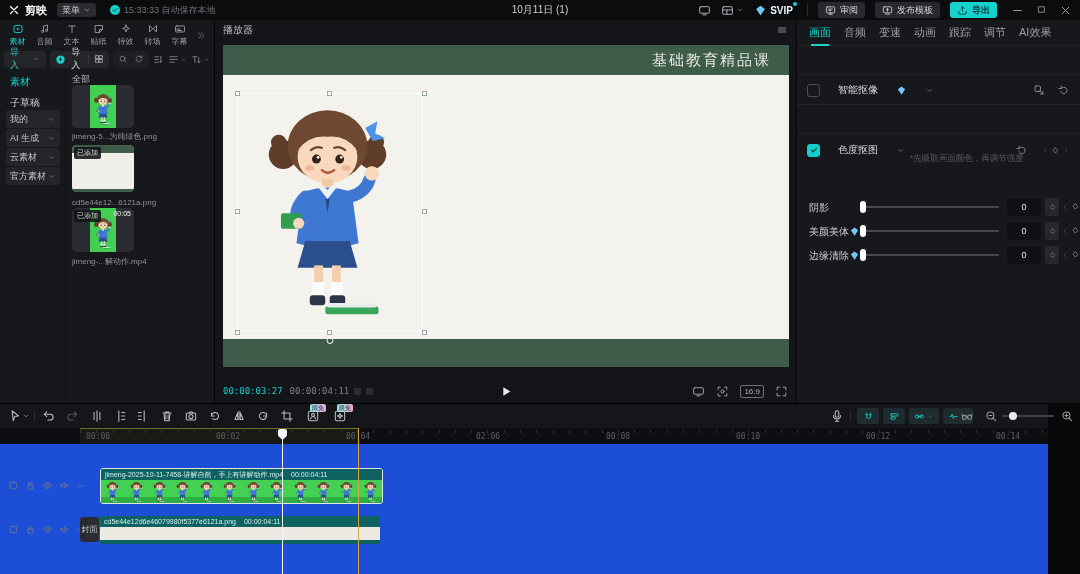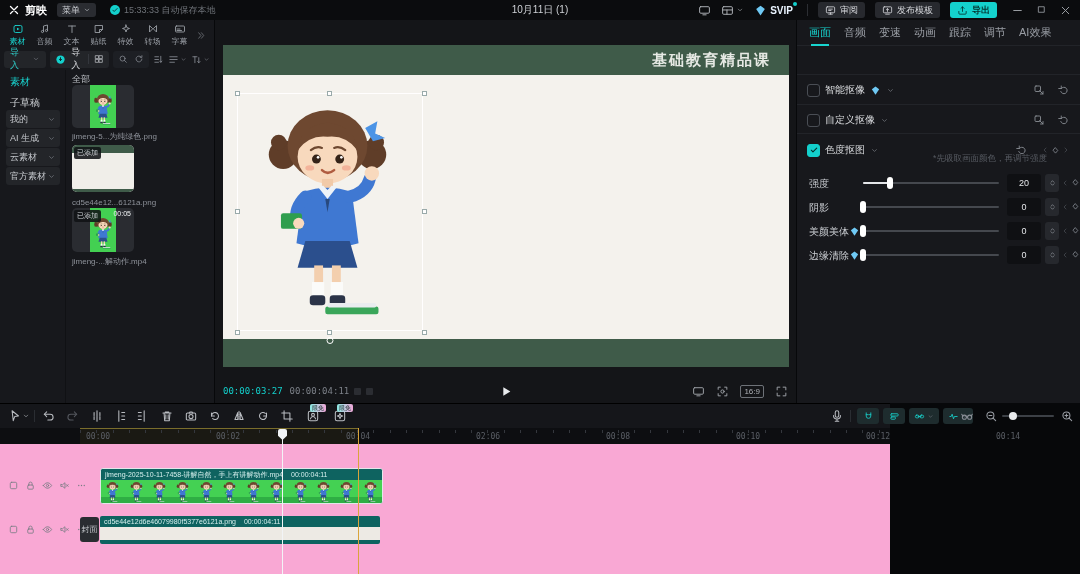--- a/index.html
+++ b/index.html
@@ -48,21 +48,21 @@
 .addbadge{position:absolute;left:2px;top:2px;background:rgba(16,18,20,.88);color:#cfd3d7;font-size:7px;padding:1px 3px;border-radius:2px;z-index:2}
 .durbadge{position:absolute;right:3px;top:2px;color:#f2f4f6;font-size:7px;z-index:2}
 .slidecard{background:#f0eee9}
 .slidecard .band{position:absolute;left:0;top:0;right:0;height:8px;background:#3f5b49}
 .slidecard .bandb{position:absolute;left:0;bottom:0;right:0;height:3px;background:#3f5b49}
 
 #player{position:absolute;left:215px;top:20px;width:581px;height:383px;background:#141518}
 #phead{position:absolute;left:0;top:0;width:100%;height:20px;display:flex;align-items:center;justify-content:space-between;padding:0 8px;color:#b9bcc1;font-size:10px}
 #canvas{position:absolute;left:8px;top:25px;width:566px;height:322px;background:#3f5b49;overflow:hidden}
 #cv-white{position:absolute;left:0;top:30px;width:100%;height:264px;background:#f4f2ed}
-#slide-title{position:absolute;right:18px;top:6px;color:#e6e9e4;font-size:15px;font-weight:bold;letter-spacing:2px}
+#slide-title{position:absolute;right:18px;top:6px;color:#e6e9e4;font-size:15px;font-weight:normal;letter-spacing:2px}
 #girl-main{position:absolute;left:38px;top:54px;width:133px;height:222px}
 #selbox{position:absolute;left:14px;top:48px;width:186px;height:238px;border:1px solid rgba(255,255,255,.92)}
 .h{position:absolute;width:5px;height:5px;background:#fff;border:1px solid #9aa;margin:-3px}
 #rotator{position:absolute;left:50%;bottom:-14px;width:7px;height:7px;border:1.5px solid #fff;border-radius:50%;transform:translateX(-50%)}
 #pcontrols{position:absolute;left:0;bottom:0;width:100%;height:24px;display:flex;align-items:center;padding:0 8px}
 .tc{font-family:"DejaVu Sans Mono",monospace;font-size:9px}
 .tc-cur{color:#13d0cc}
 .tc-tot{color:#7c8088;margin-left:7px}
 .stepsq{width:7px;height:7px;background:#2b2d32;border-radius:1px;margin-left:5px}
 #playbtn{position:absolute;left:50%;transform:translateX(-50%);color:#e8eaec;width:13px;height:13px}
@@ -71,50 +71,50 @@
 
 #inspector{position:absolute;left:797px;top:20px;width:283px;height:383px;background:#17181c}
 #itabs{position:absolute;left:0;top:0;width:100%;height:26px;display:flex;align-items:center;gap:13px;padding:0 12px;border-bottom:1px solid #222429;font-size:11px;color:#9a9ea5}
 .itab{position:relative;height:26px;line-height:24px}
 .itab.active{color:#18d4cf}
 .itab.active::after{content:"";position:absolute;left:2px;right:2px;bottom:0;height:2px;background:#18d4cf}
 #isubtabs{position:absolute;left:12px;right:12px;top:30px;height:20px;display:flex;gap:2px}
 .isub{flex:1;display:flex;align-items:center;justify-content:center;font-size:10px;color:#8b8f97;border-radius:4px}
 .isub.active{background:#33363c;color:#eceef0}
 .hline{position:absolute;left:0;right:0;height:1px;background:#222429}
-.irow{position:absolute;left:0;width:100%;height:24px;display:flex;align-items:center;padding:0 10px;gap:5px}
+.irow{position:absolute;left:0;width:100%;height:24px;display:flex;align-items:center;padding:0 10px;gap:18px}
 .cbx{width:13px;height:13px;border:1px solid #4a4e55;border-radius:3px;background:transparent}
 .cbx.on{background:#13d0cc;border-color:#13d0cc;color:#04302d;display:flex;align-items:center;justify-content:center}
 .cbx.on [data-icon]{width:10px;height:10px}
 .rlabel{color:#d8dadd;font-size:10px}
 .vipdm{width:11px;height:11px;color:#6fc9f4}
 .vipdm svg path{fill:currentColor;stroke:none}
 .carr{width:9px;height:9px;color:#7c8088}
 .rright{margin-left:auto;display:flex;align-items:center;gap:13px;color:#8a8e95}
 .rright [data-icon]{width:12px;height:12px}
 .kfgrp{display:flex;align-items:center;gap:2px;color:#9aa0a8}
 .kfgrp .kc{width:8px;height:8px;color:#565a61}
 .kfgrp .kd{width:9px;height:9px}
 #pickrow{position:absolute;left:0;top:129px;width:100%;height:22px;display:flex;align-items:center;gap:6px;padding:0 10px}
 .pickbtn{width:18px;height:18px;background:#2b2d32;border-radius:3px;display:flex;align-items:center;justify-content:center;color:#c9ccd1}
 .pickbtn [data-icon]{width:11px;height:11px}
 .swatch{width:18px;height:18px;border-radius:3px}
-#hint{position:absolute;right:10px;top:133px;width:160px;text-align:center;color:#565a61;font-size:8.5px}
+#hint{position:absolute;right:10px;top:133px;width:160px;text-align:left;color:#565a61;font-size:8.5px}
 .srow{position:absolute;left:0;width:100%;height:20px}
 .slabel{position:absolute;left:12px;top:4px;color:#c9ccd1;font-size:10px;white-space:nowrap}
 .svip2{position:absolute;left:52px;top:5px}
 .strack{position:absolute;left:66px;top:9px;width:136px;height:2px;background:#45484e;border-radius:1px}
 .sfill{position:absolute;left:0;top:0;height:2px;background:#e4e6e9;border-radius:1px}
 .shandle{position:absolute;top:-5px;width:6px;height:12px;background:#fff;border-radius:3px;margin-left:-3px}
 .svalue{position:absolute;left:210px;top:1px;width:34px;height:18px;background:#0f1013;border-radius:3px;color:#e4e6e9;font-size:9px;text-align:center;line-height:18px}
 .sstep{position:absolute;left:248px;top:1px;width:14px;height:18px;background:#26282d;border-radius:3px;display:flex;align-items:center;justify-content:center;color:#9a9ea5}
 .sstep [data-icon]{width:9px;height:14px}
 .skf{position:absolute;left:264px;top:5px}
 
-#timeline{position:absolute;left:0;top:403px;width:890px;height:171px;background:#f9a8d4;border-top:1px solid #000}
+#timeline{position:absolute;left:0;top:403px;width:1048px;height:171px;background:#1d4ed8;border-top:1px solid #000}
 #ttoolbar{position:absolute;left:0;top:0;width:100%;height:24px;background:#15161a;display:flex;align-items:center}
 .tbtn{position:absolute;top:5px;width:14px;height:14px;color:#b9bcc1}
 .tbtn.dim{color:#54575e}
 .tbtn [data-icon]{width:14px;height:14px}
 .tsep{position:absolute;top:6px;width:1px;height:12px;background:#2a2d32}
 .freebadge{position:absolute;top:-5px;left:4px;background:linear-gradient(90deg,#8be9e2,#f0a6d8);color:#1c2b2b;font-size:6px;line-height:8px;padding:0 2px;border-radius:2px;white-space:nowrap}
 .tgl{position:absolute;top:4px;height:16px;background:#1e2c2e;border-radius:3px;color:#18d4cf;display:flex;align-items:center;justify-content:center;gap:2px;padding:0 4px}
 .tgl [data-icon]{width:11px;height:11px}
 .tgl .carr{color:#7c8088}
 #zoomslider{position:absolute;left:1002px;top:11px;width:52px;height:2px;background:#3c4046;border-radius:1px}
@@ -486,20 +486,28 @@
           <use href="#girl"></use>
         </svg>
       </div>
     <span class="addbadge">已添加</span>
     <span class="durbadge">00:05</span>
   </div>
   <div class="mname" style="top:236px">jimeng-...解动作.mp4</div>
 </div>
 
 <div id="player">
+  <div id="phead">
+    <span>播放器</span>
+    <span data-icon="hamb" style="width:12px;height:12px;color:#8a8e96">
+        <svg viewBox="0 0 24 24">
+          <path d="M5 8h14M5 12h14M5 16h14"></path>
+        </svg>
+      </span>
+  </div>
   <div id="canvas">
     <div id="cv-white"></div>
     <div id="slide-title">基础教育精品课</div>
     <svg id="girl-main">
         <use href="#girl"></use>
       </svg>
     <div id="selbox">
       <span class="h" style="left:0;top:0"></span>
       <span class="h" style="left:50%;top:0"></span>
       <span class="h" style="right:-2px;top:0"></span>
@@ -577,43 +585,20 @@
         </span>
       <span data-icon="reset">
           <svg viewBox="0 0 24 24">
             <path d="M6.5 9a6.5 6.5 0 1 1-1 6"></path>
             <path d="M6.5 4v5h-5"></path>
           </svg>
         </span>
     </span>
   </div>
   <div class="hline" style="top:84px"></div>
-  <div class="irow" style="top:88px">
-    <span class="cbx"></span>
-    <span class="rlabel">自定义抠像</span>
-    <span class="carr" data-icon="caret">
-        <svg viewBox="0 0 24 24">
-          <path d="M7 9.5l5 5 5-5"></path>
-        </svg>
-      </span>
-    <span class="rright">
-      <span data-icon="applyall">
-          <svg viewBox="0 0 24 24">
-            <rect x="4" y="4" width="11" height="11" rx="2"></rect>
-            <path d="M13 13l7 7M20 15v5h-5"></path>
-          </svg>
-        </span>
-      <span data-icon="reset">
-          <svg viewBox="0 0 24 24">
-            <path d="M6.5 9a6.5 6.5 0 1 1-1 6"></path>
-            <path d="M6.5 4v5h-5"></path>
-          </svg>
-        </span>
-    </span>
-  </div>
   <div class="hline" style="top:113px"></div>
   <div class="irow" style="top:118px">
     <span class="cbx on">
         <span data-icon="check">
           <svg viewBox="0 0 24 24">
             <path d="M5.5 12.5l4 4 9-9" stroke-width="2.6"></path>
           </svg>
         </span>
       </span>
     <span class="rlabel">色度抠图</span>
@@ -643,47 +628,20 @@
         <span class="kc" data-icon="kfr">
             <svg viewBox="0 0 24 24">
               <path d="M9 6l6 6-6 6"></path>
             </svg>
           </span>
       </span>
     </span>
   </div>
   <div id="hint">*先吸取画面颜色，再调节强度</div>
 
-  <div class="srow" style="top:153px">
-    <span class="slabel">强度</span>
-    <div class="strack">
-        <div class="sfill" style="width:20%"></div>
-        <div class="shandle" style="left:20%"></div>
-      </div>
-    <div class="svalue">20</div>
-    <div class="sstep">
-        <span data-icon="stepv">
-          <svg viewBox="0 0 24 24">
-            <path d="M8 10l4-4 4 4M8 14l4 4 4-4"></path>
-          </svg>
-        </span>
-      </div>
-    <span class="skf kfgrp">
-        <span class="kc" data-icon="kfl">
-          <svg viewBox="0 0 24 24">
-            <path d="M15 6l-6 6 6 6"></path>
-          </svg>
-        </span>
-        <span class="kd" data-icon="kfd">
-          <svg viewBox="0 0 24 24">
-            <path d="M12 5l6 7-6 7-6-7z"></path>
-          </svg>
-        </span>
-      </span>
-  </div>
   <div class="srow" style="top:177px">
     <span class="slabel">阴影</span>
     <div class="strack">
         <div class="shandle" style="left:0%"></div>
       </div>
     <div class="svalue">0</div>
     <div class="sstep">
         <span data-icon="stepv">
           <svg viewBox="0 0 24 24">
             <path d="M8 10l4-4 4 4M8 14l4 4 4-4"></path>

